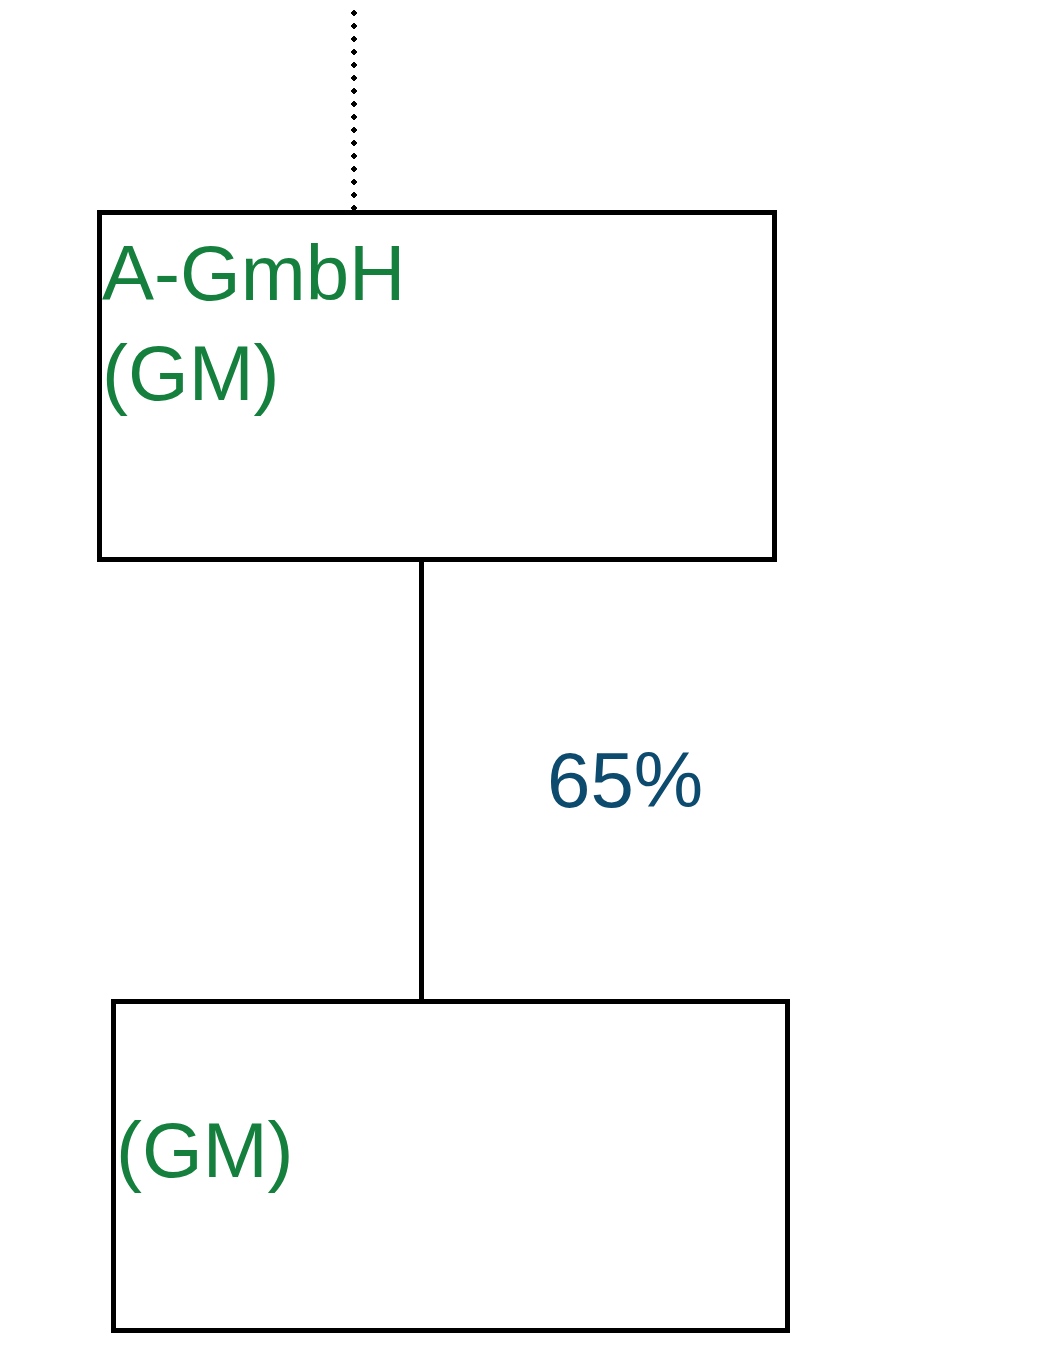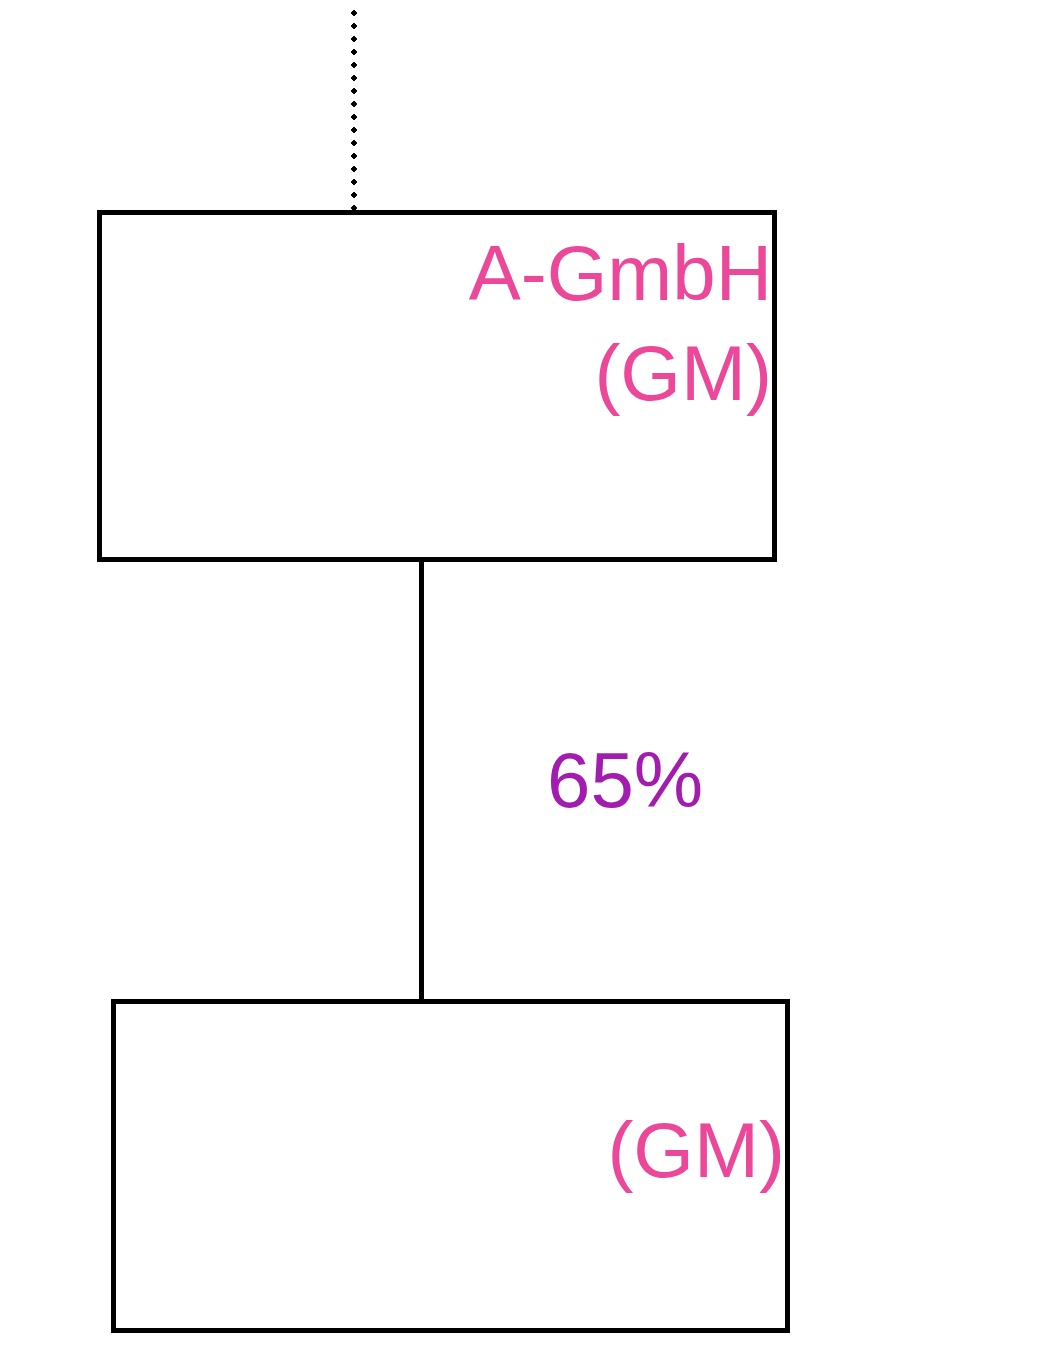--- a/index.html
+++ b/index.html
@@ -23,22 +23,22 @@
   .node {
     position: absolute;
     box-sizing: border-box;
     background: #ffffff;
     border: 5px solid #000000;
   }
   .node-label {
     position: absolute;
     left: 0;
     right: 0;
-    text-align: right;
-    color: #ec4899;
+    text-align: left;
+    color: #15803d;
     font-family: "Liberation Sans", sans-serif;
     font-weight: 400;
     font-size: 78px;
     line-height: 96px;
     white-space: nowrap;
     letter-spacing: 0px;
   }
 
   #node-a {
     left: 97px;
@@ -79,21 +79,21 @@
     height: 202px;
     background-image:
       radial-gradient(circle 2.6px at 3px 3px, #000000 98%, rgba(0,0,0,0) 100%);
     background-size: 6px 13px;
     background-repeat: repeat-y;
   }
 
   
   .edge-label {
     position: absolute;
-    color: #a21caf;
+    color: #0c4a6e;
     font-family: "Liberation Sans", sans-serif;
     font-weight: 400;
     font-size: 78px;
     line-height: 96px;
     white-space: nowrap;
     text-align: right;
   }
   #edge-label-a-b {
     left: 547px;
     top: 732px;

